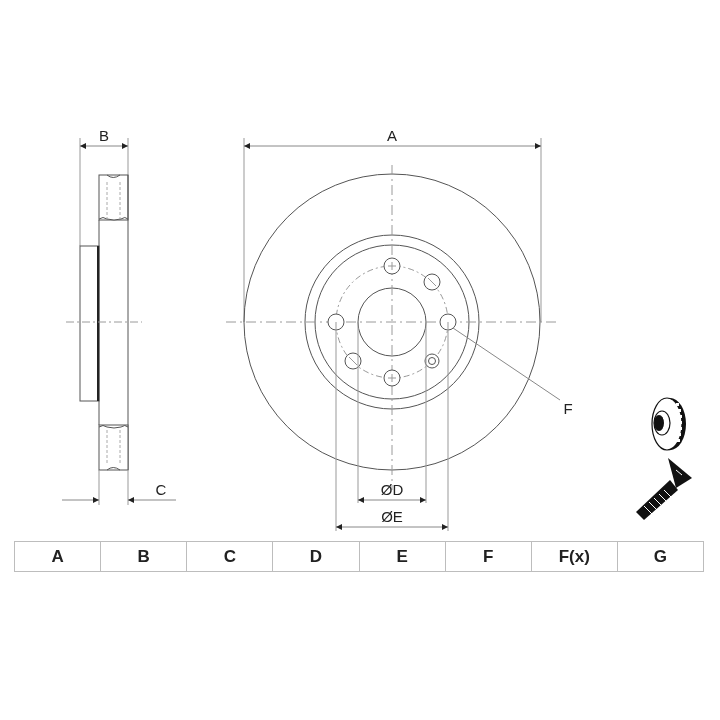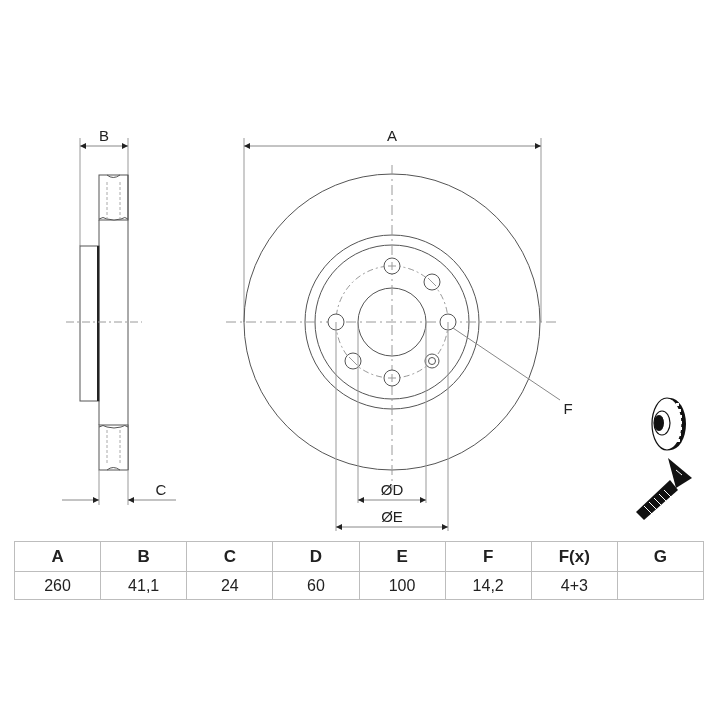--- a/index.html
+++ b/index.html
@@ -145,24 +145,14 @@
       <tr class="hdr">
     <td>A</td>
     <td>B</td>
     <td>C</td>
     <td>D</td>
     <td>E</td>
     <td>F</td>
     <td>F(x)</td>
     <td>G</td>
   </tr>
-  <tr class="val">
-    <td>260</td>
-    <td>41,1</td>
-    <td>24</td>
-    <td>60</td>
-    <td>100</td>
-    <td>14,2</td>
-    <td>4+3</td>
-    <td></td>
-  </tr>
 </tbody>
   </table>
 
 </body></html>

